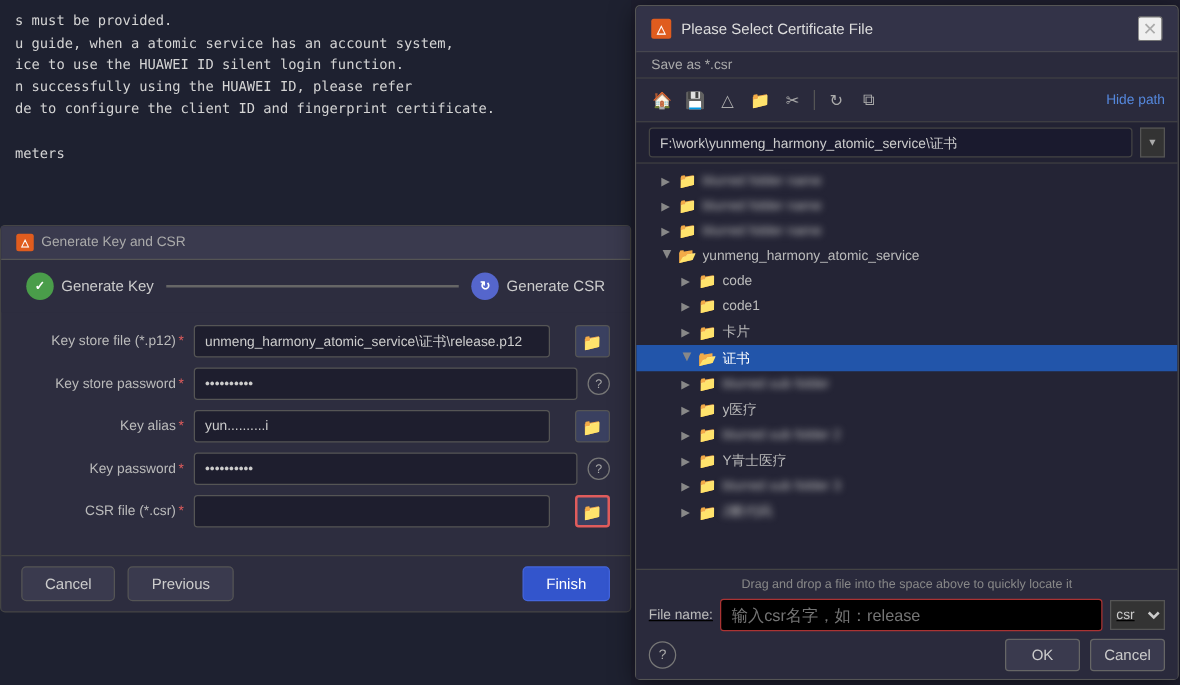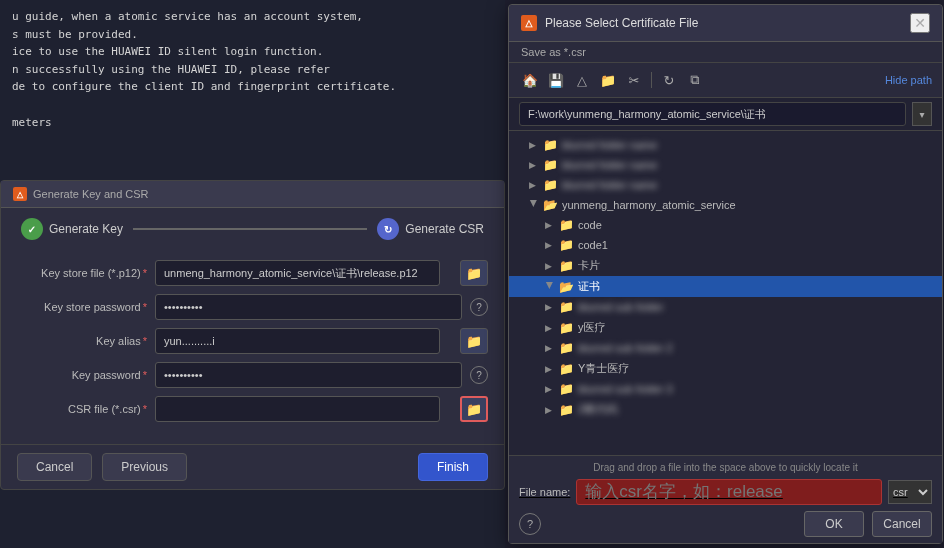--- a/index.html
+++ b/index.html
@@ -360,25 +360,25 @@
       text-decoration: underline;
     }
     .filename-label {
       font-size: 11px;
       color: #bbb;
       white-space: nowrap;
     }
     .filename-input {
       flex: 1;
       height: 24px;
-      background: #7f1d1d;
+      background: #000000;
       border: 1px solid #aa3333;
       border-radius: 3px;
       color: #ff6655;
-      font-size: 17px;
+      font-size: 13px;
       padding: 12px 8px;
       outline: none;
     }
     .ext-select {
       width: 44px;
       height: 24px;
       background: #333;
       border: 1px solid #555;
       color: #ccc;
       font-size: 11px;
@@ -419,22 +419,22 @@
       color: #ccc;
       font-size: 12px;
       cursor: pointer;
       border-radius: 3px;
     }
   </style>
 </head>
 <body>
 
 <div class="code-bg">
+  <div class="code-line code-white">s must be provided.</div>
   <div class="code-line code-white">u guide, when a atomic service has an account system,</div>
-  <div class="code-line code-white">s must be provided.</div>
   <div class="code-line code-white">ice to use the HUAWEI ID silent login function.</div>
   <div class="code-line code-white">n successfully using the HUAWEI ID, please refer</div>
   <div class="code-line code-white">de to configure the client ID and fingerprint certificate.</div>
   <div class="code-line">&nbsp;</div>
   <div class="code-line code-white">meters</div>
 </div>
 
 <div class="gen-panel">
   <div class="gen-panel-title">
     <div class="huawei-icon">△</div>

